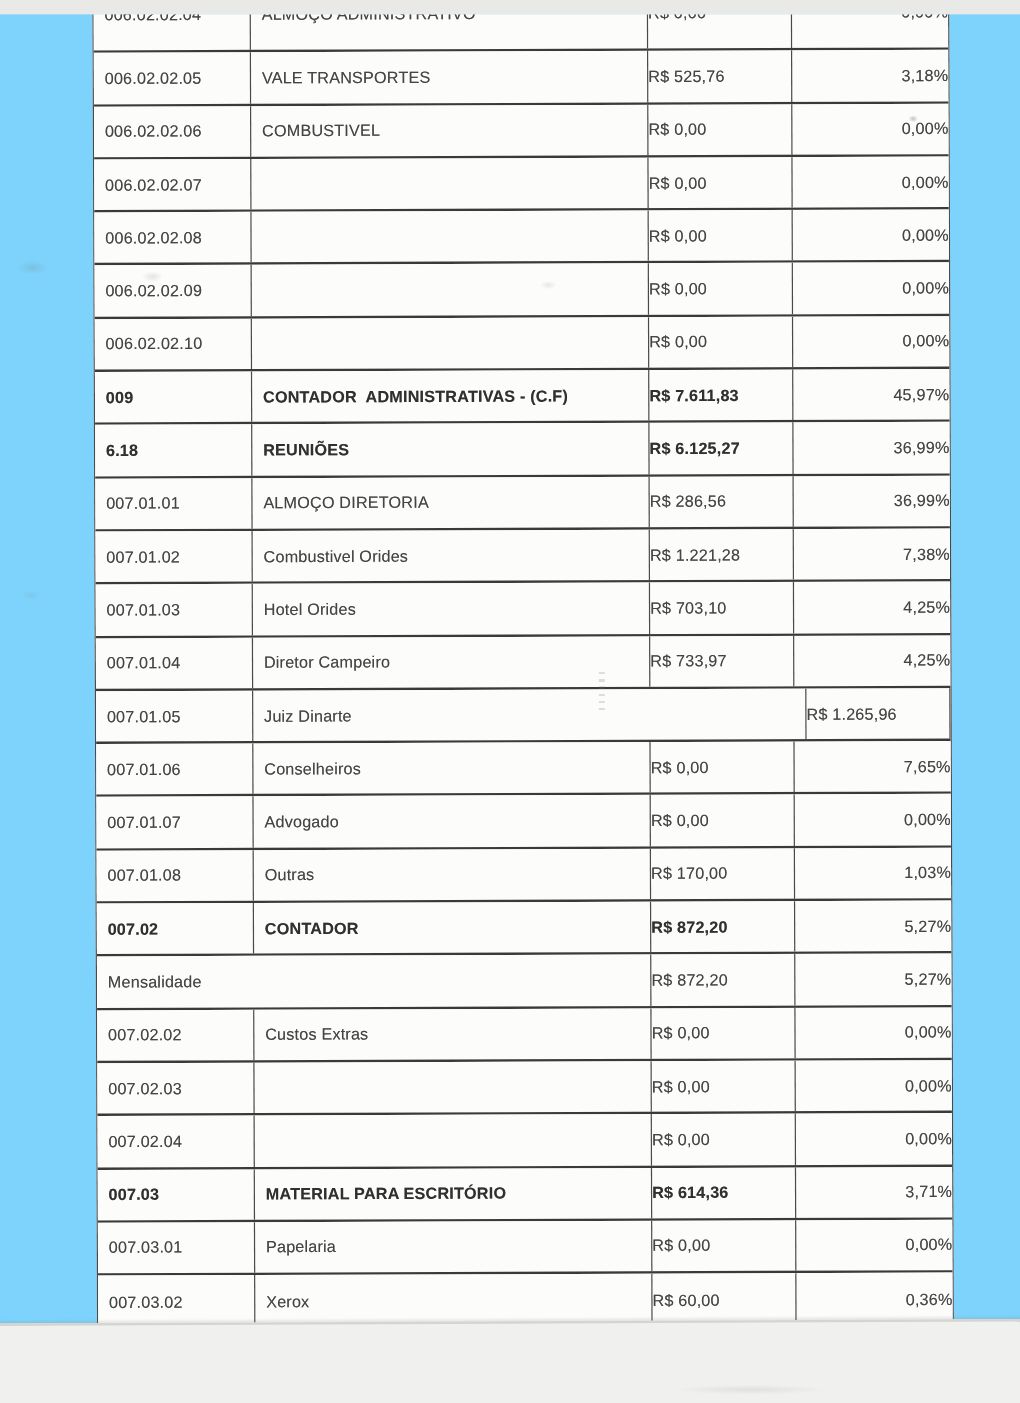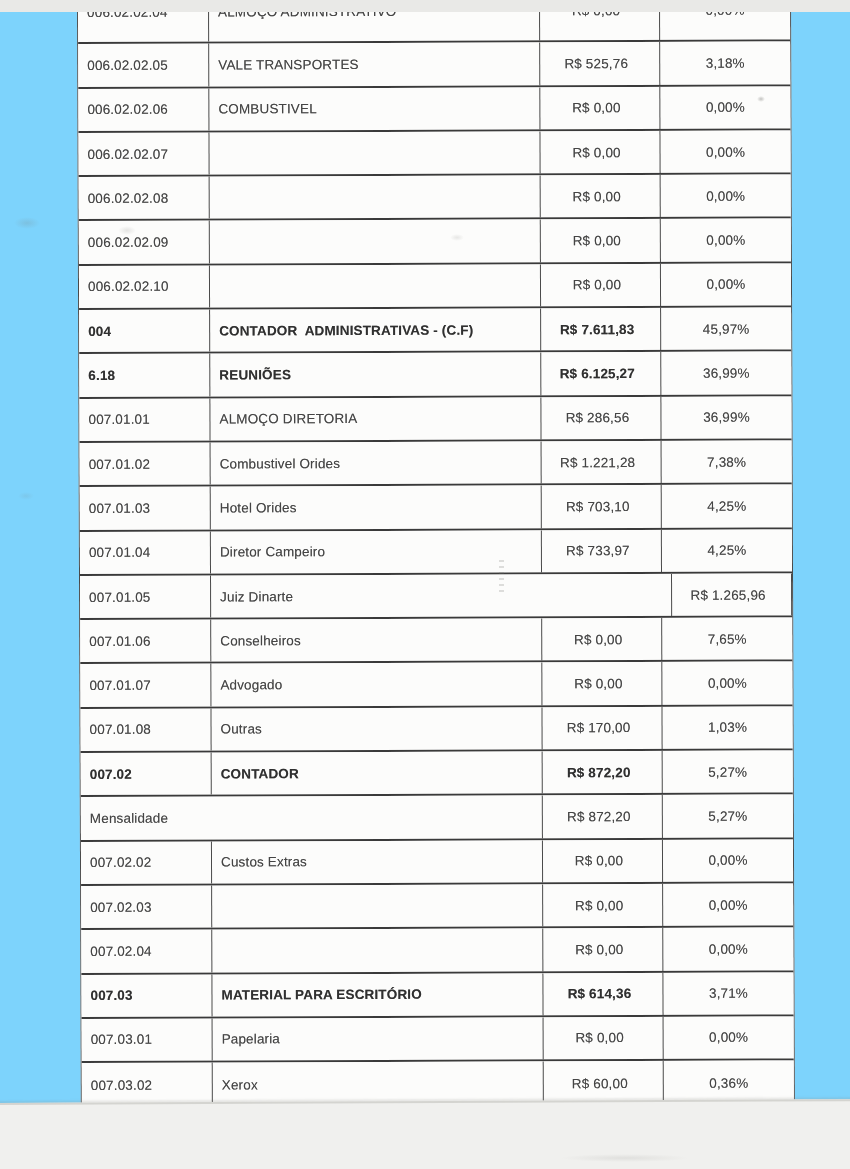--- a/index.html
+++ b/index.html
@@ -36,22 +36,22 @@
     align-items:center;
     box-sizing:border-box;
     overflow:hidden;
     font-size:13.5px;
     letter-spacing:.15px;
     text-shadow:0 0 .4px rgba(70,70,70,.55);
     white-space:pre;
   }
   .c-code{width:131px;border-right:1.4px solid #4a4a4a;padding-left:9px;}
   .c-desc{flex:1;border-right:1.4px solid #4a4a4a;padding-left:9px;}
-  .c-val{width:120px;border-right:1.4px solid #4a4a4a;justify-content:center;padding-right:7px;}
-  .c-pct{width:130px;justify-content:center;}
+  .c-val{width:120px;border-right:1.4px solid #4a4a4a;justify-content:flex-start;padding-right:7px;}
+  .c-pct{width:130px;justify-content:flex-end;}
   .row--bold .c-code,.row--bold .c-desc,.row--bold .c-val{font-weight:bold;color:#303030;}
   
   .row--cut .cell{align-items:flex-start;padding-top:5px;}
   
   .bottom-area{
     position:absolute;
     left:-12px;right:-12px;
     top:1091px;height:95px;
     background:#f0f0ee;
     border-top:2px solid #d4d4d0;
@@ -112,21 +112,21 @@
     <div class="cell c-val"><span class="txt">R$ 0,00</span></div>
     <div class="cell c-pct"><span class="txt">0,00%</span></div>
   </div>
       <div class="row">
     <div class="cell c-code"><span class="txt">006.02.02.10</span></div>
     <div class="cell c-desc"><span class="txt"></span></div>
     <div class="cell c-val"><span class="txt">R$ 0,00</span></div>
     <div class="cell c-pct"><span class="txt">0,00%</span></div>
   </div>
       <div class="row row--bold">
-    <div class="cell c-code"><span class="txt">004</span></div>
+    <div class="cell c-code"><span class="txt">009</span></div>
     <div class="cell c-desc"><span class="txt">CONTADOR  ADMINISTRATIVAS - (C.F)</span></div>
     <div class="cell c-val"><span class="txt">R$ 7.611,83</span></div>
     <div class="cell c-pct"><span class="txt">45,97%</span></div>
   </div>
       <div class="row row--bold">
     <div class="cell c-code"><span class="txt">6.18</span></div>
     <div class="cell c-desc"><span class="txt">REUNIÕES</span></div>
     <div class="cell c-val"><span class="txt">R$ 6.125,27</span></div>
     <div class="cell c-pct"><span class="txt">36,99%</span></div>
   </div>

